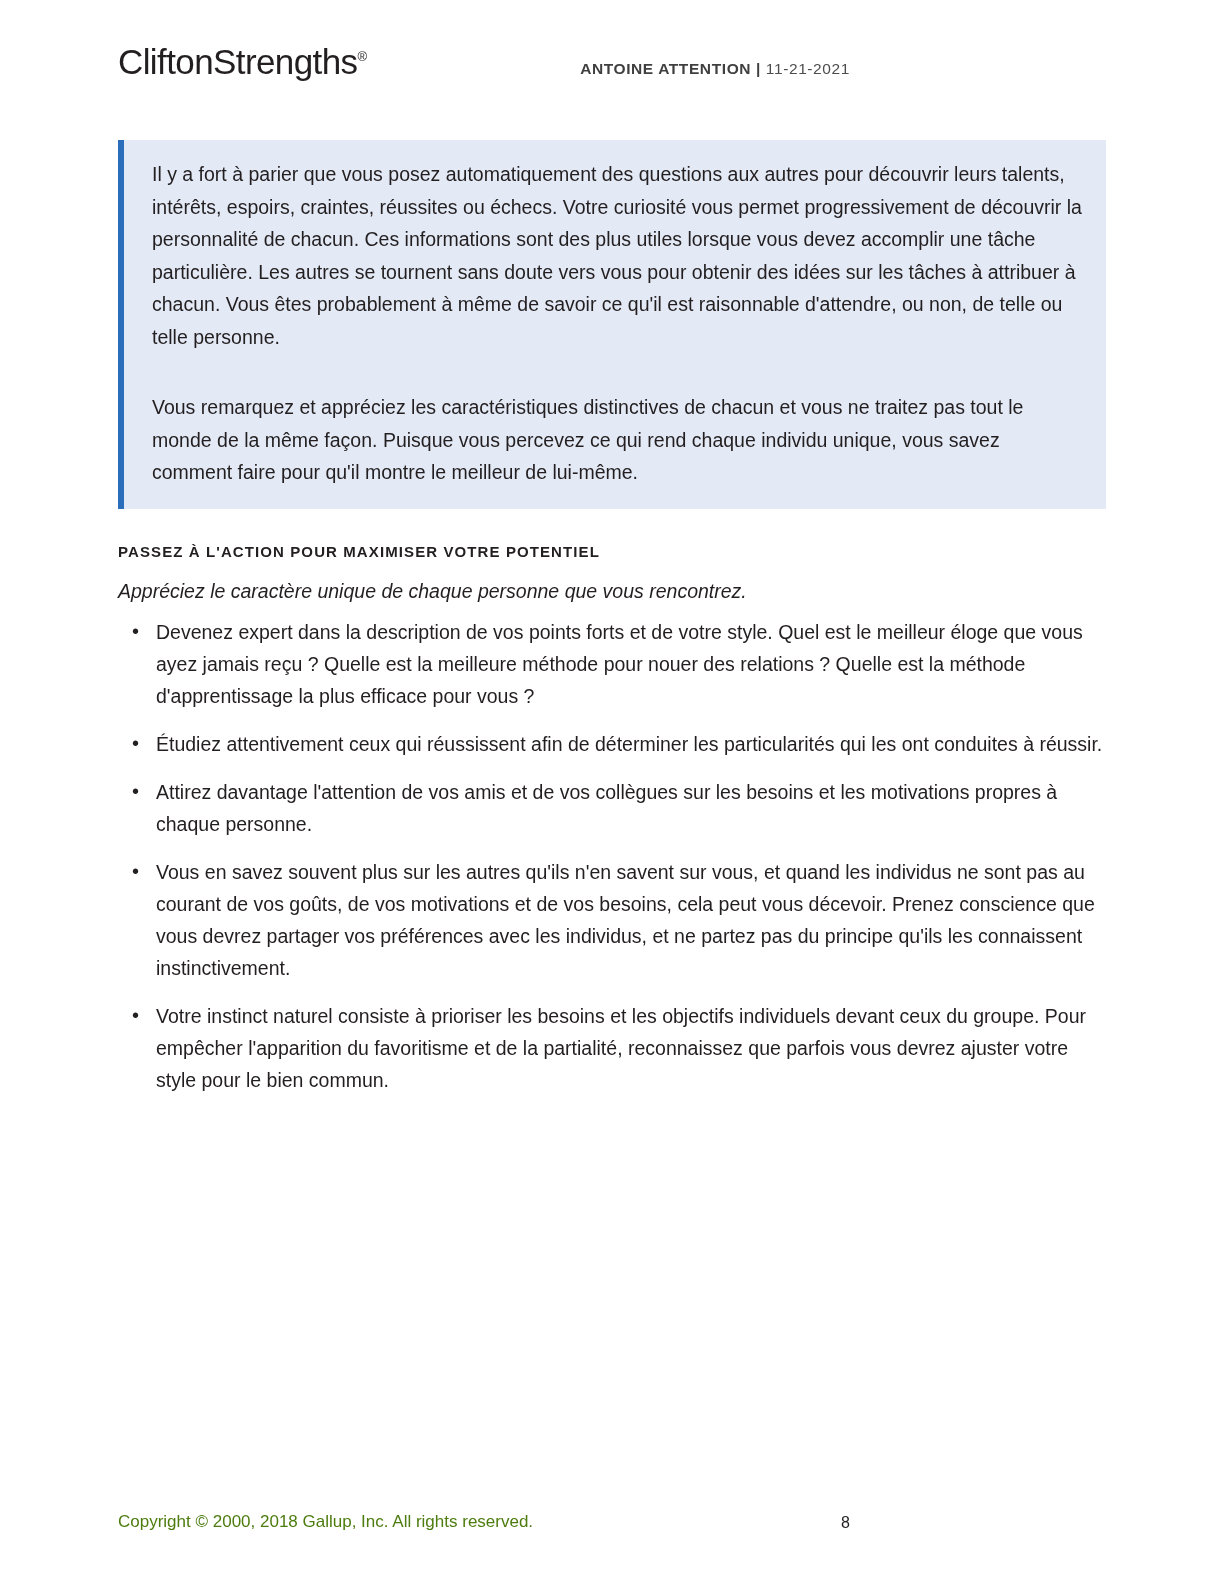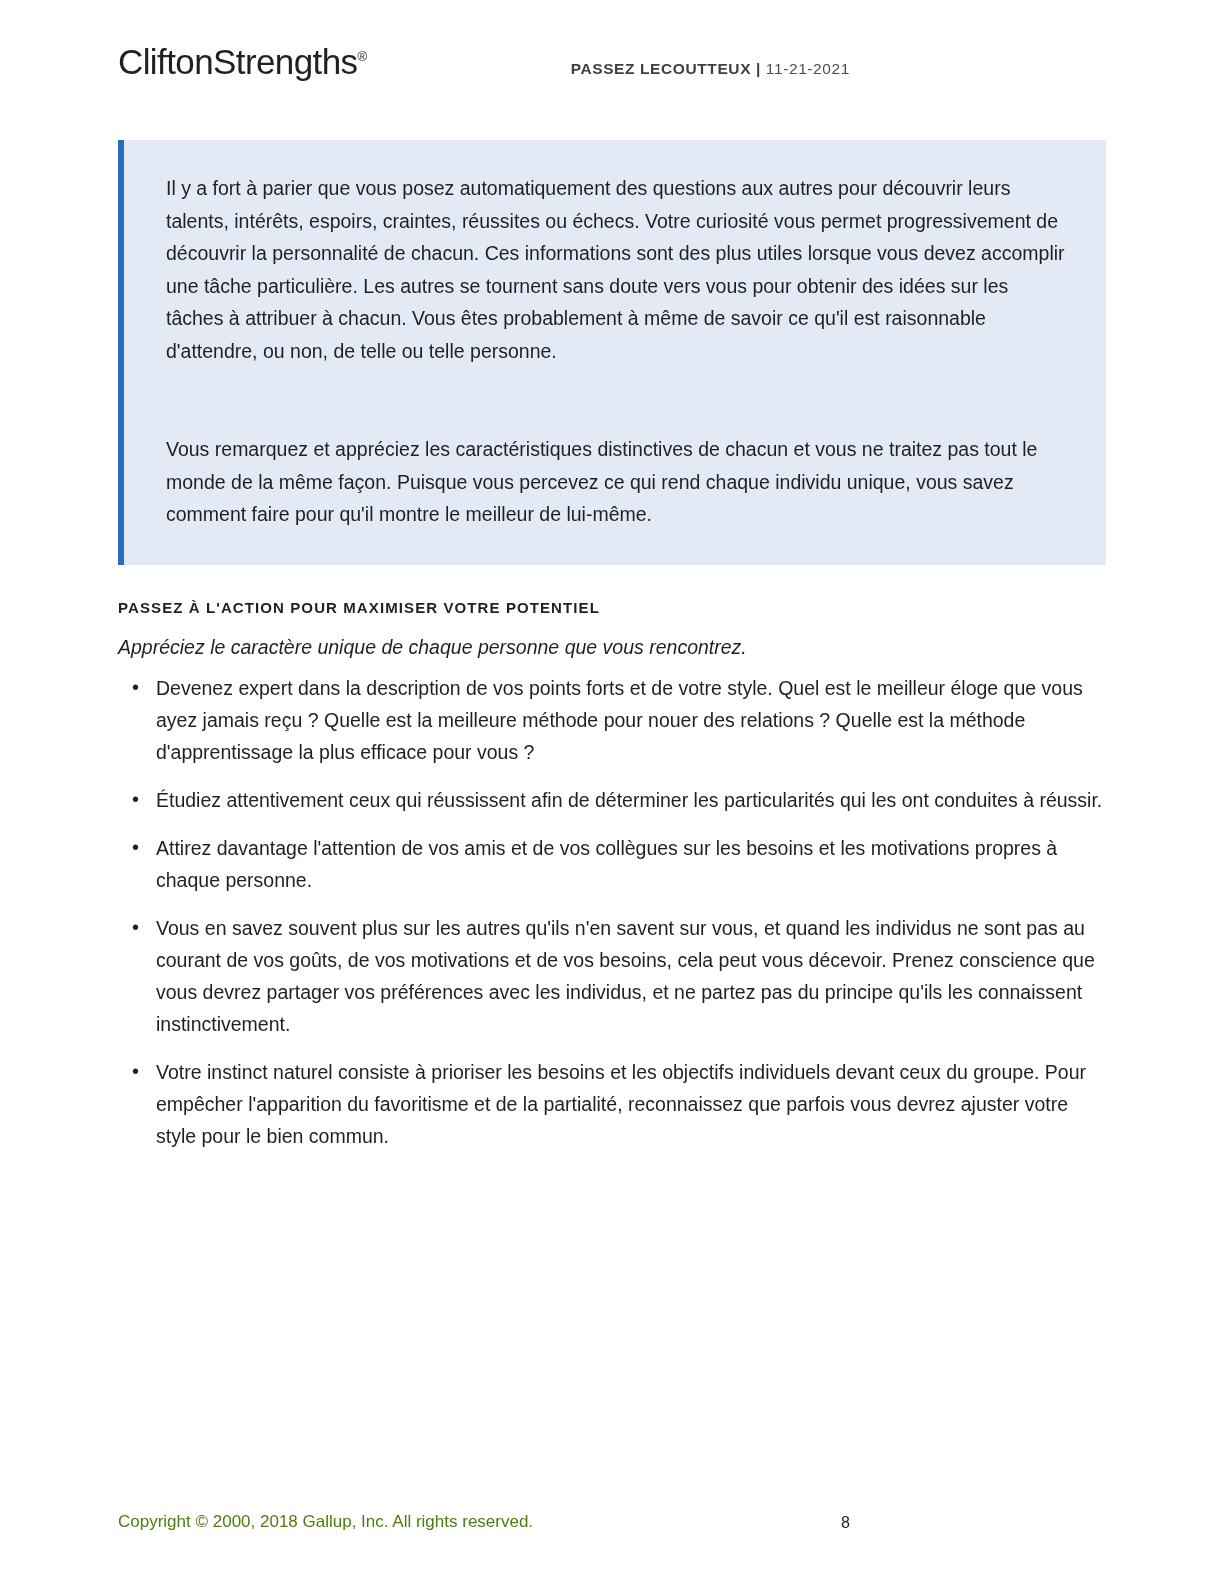--- a/index.html
+++ b/index.html
@@ -79,21 +79,21 @@
   .callout {
     background: #e3e9f5;
     border-left: 6px solid #2a6ebb;
     padding: 18px 24px 20px 28px;
     box-sizing: border-box;
     font-size: 19.5px;
     line-height: 32.5px;
     color: #231f20;
   }
   .callout p {
-    margin: 14px;
+    margin: 0;
   }
 
   .section-title {
     font-size: 15px;
     font-weight: bold;
     letter-spacing: 1.1px;
     color: #231f20;
     margin: 34px 0 16px 0;
   }
 
@@ -152,21 +152,21 @@
   }
 </style>
 </head>
 <body>
 
 <div class="page">
 
   <div class="header">
     <div class="logo"><span>CliftonStrengths</span><span class="reg">®</span></div>
     <div class="header-meta">
-      <span class="name">PASSEZ LECOUTTEUX</span>
+      <span class="name">ANTOINE ATTENTION</span>
       <span class="sep">|</span>
       <span class="date">11-21-2021</span>
     </div>
   </div>
 
   <div class="content">
 
     <div class="callout">
       <p>Il y a fort à parier que vous posez automatiquement des questions aux autres pour découvrir leurs talents, intérêts, espoirs, craintes, réussites ou échecs. Votre curiosité vous permet progressivement de découvrir la personnalité de chacun. Ces informations sont des plus utiles lorsque vous devez accomplir une tâche particulière. Les autres se tournent sans doute vers vous pour obtenir des idées sur les tâches à attribuer à chacun. Vous êtes probablement à même de savoir ce qu'il est raisonnable d'attendre, ou non, de telle ou telle personne.</p>
     </div>

